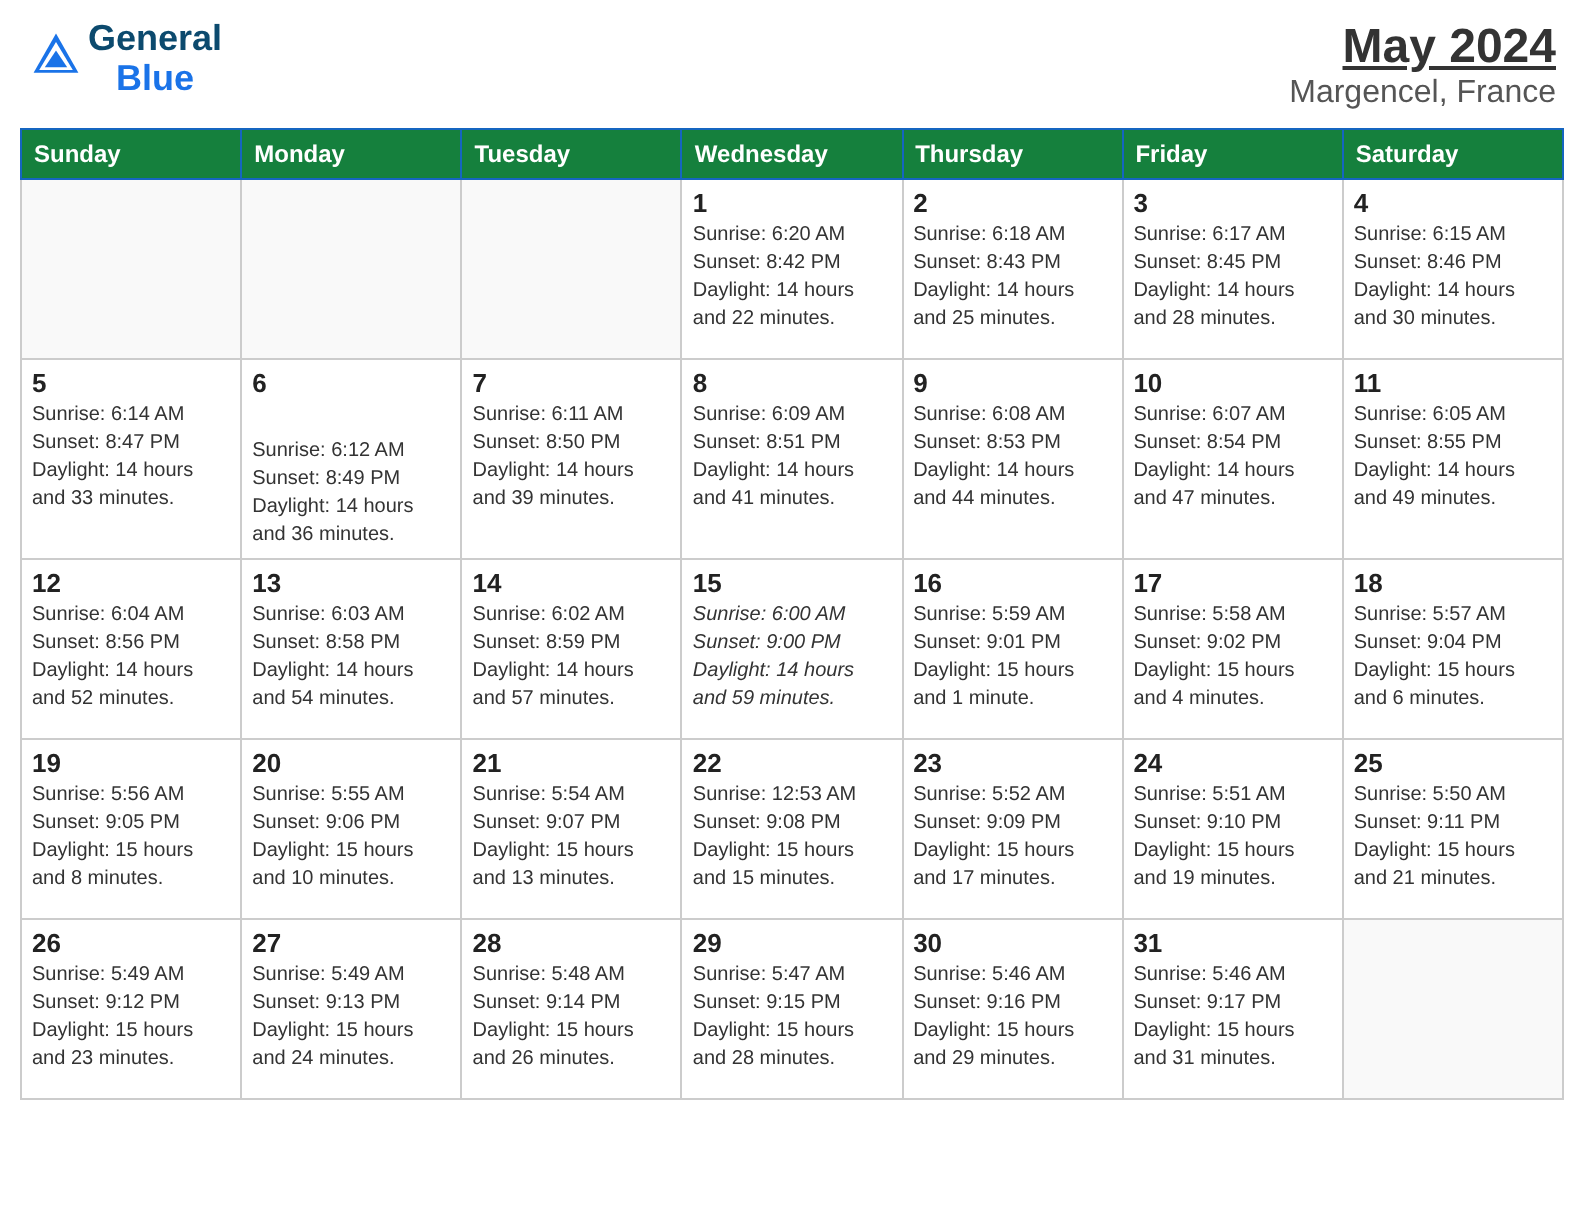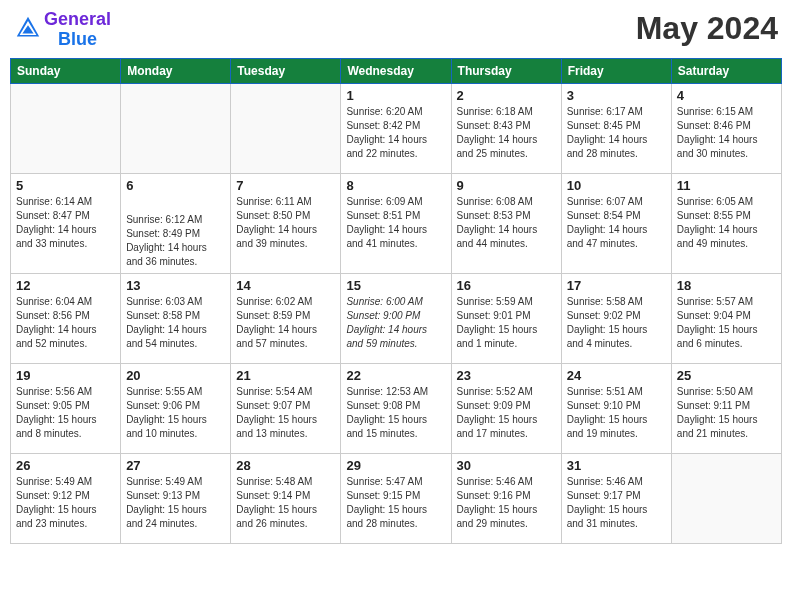--- a/index.html
+++ b/index.html
@@ -22,34 +22,35 @@
       align-items: center;
       gap: 2px;
     }
     .logo-text {
       display: flex;
       flex-direction: column;
       font-size: 18px;
       font-weight: bold;
       line-height: 1.1;
     }
-    .logo-general { color: #6d28d9; }
+    .logo-general { color: #0c4a6e; }
     .logo-blue { color: #1a73e8; text-align: center; }
     .logo-icon {
       width: 28px;
       height: 28px;
       margin-top: -4px;
     }
     .title-block {
       text-align: right;
     }
     .month-title {
-      font-size: 32px;
+      font-size: 24px;
       font-weight: bold;
       color: #333;
+      text-decoration: underline;
     }
     .location {
       font-size: 16px;
       color: #555;
     }
     .calendar {
       width: 100%;
       border-collapse: collapse;
       border: 1px solid #ccc;
     }
@@ -97,20 +98,21 @@
       <polygon points="20,10 32,30 8,30" fill="#fff"></polygon>
       <polygon points="20,16 28,28 12,28" fill="#1a73e8"></polygon>
     </svg>
     <div class="logo-text">
       <span class="logo-general">General</span>
       <span class="logo-blue">Blue</span>
     </div>
   </div>
   <div class="title-block">
     <div class="month-title">May 2024</div>
+    <div class="location">Margencel, France</div>
   </div>
 </div>
 
 <table class="calendar">
   <thead>
     <tr>
     <th>Sunday</th>
         <th>Monday</th>
         <th>Tuesday</th>
         <th>Wednesday</th>

